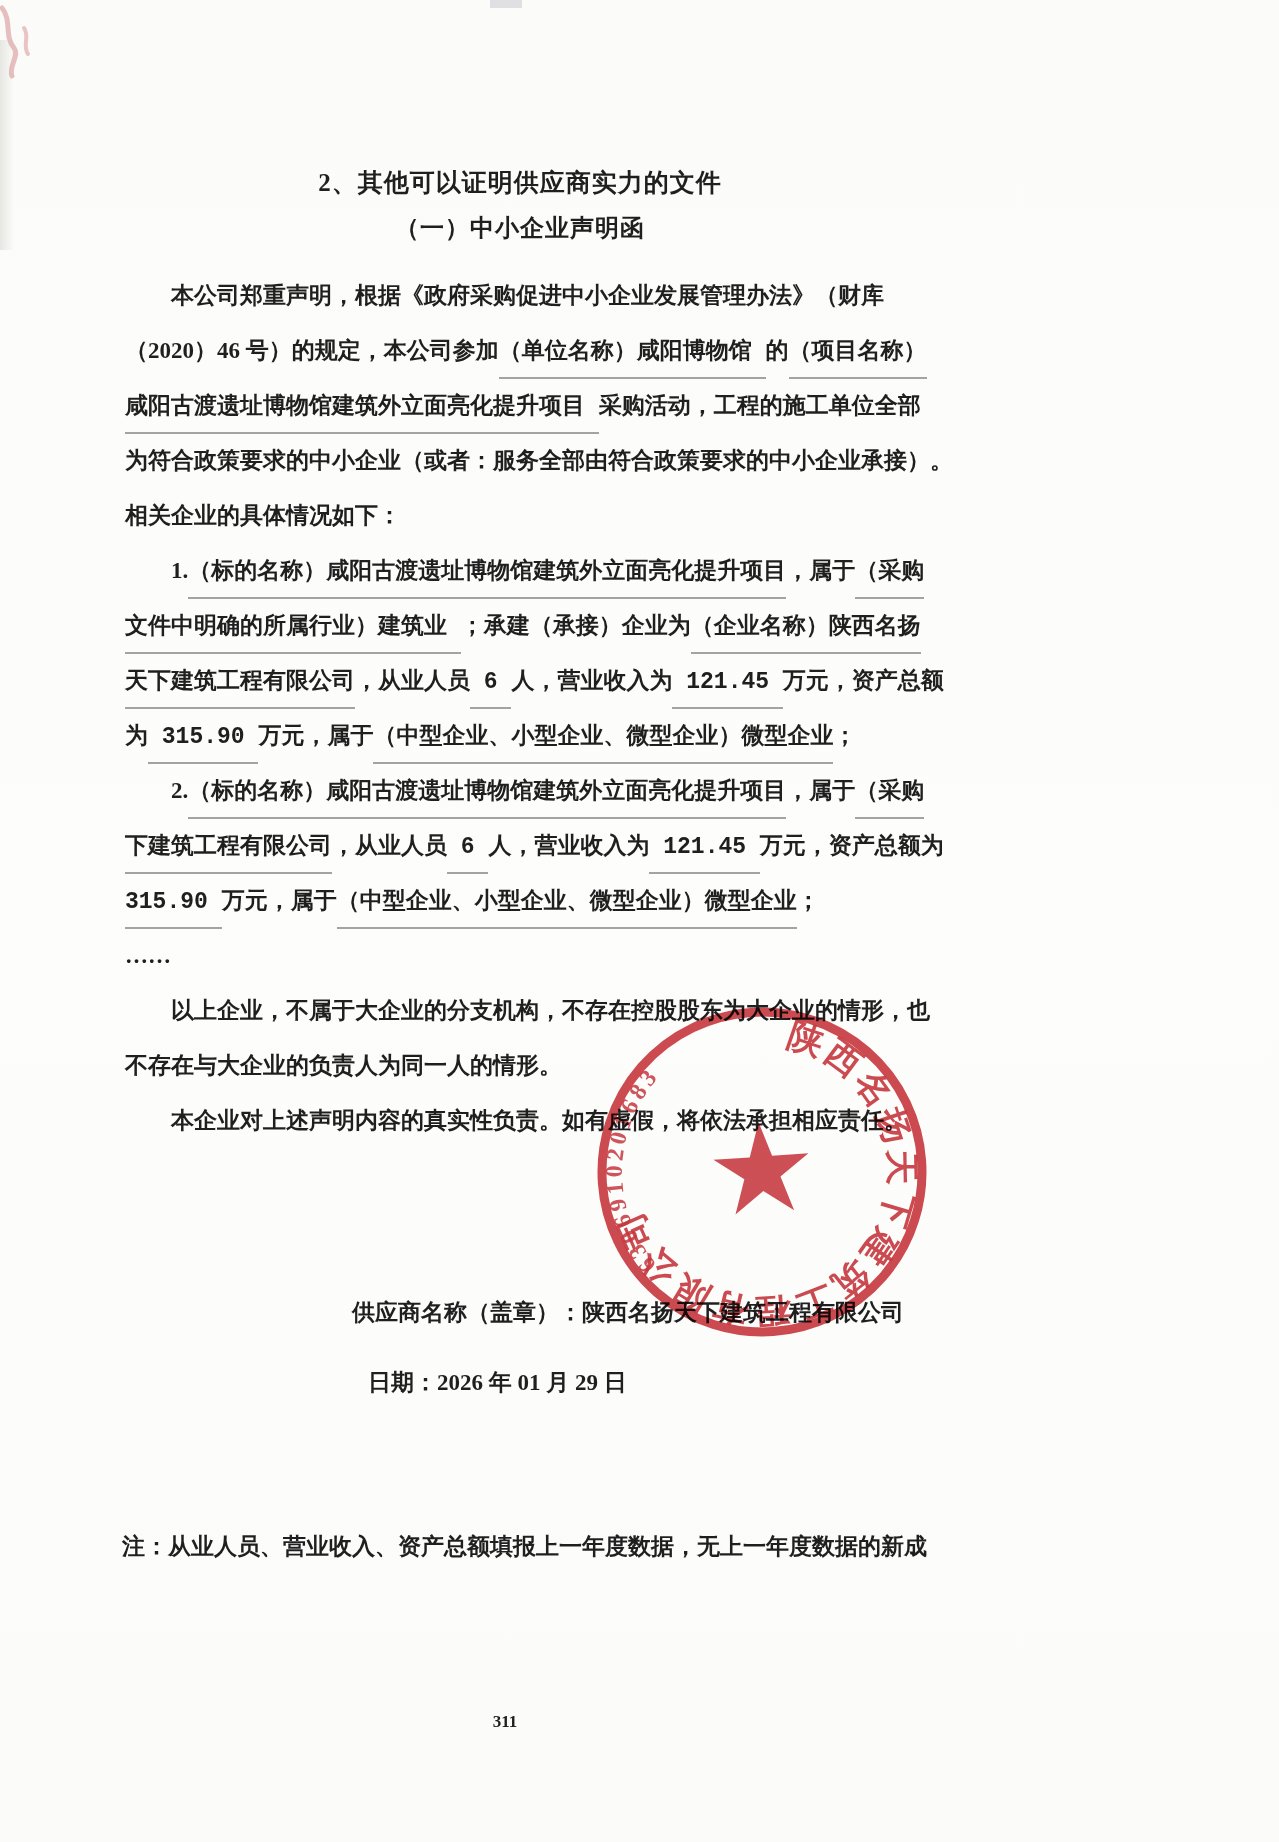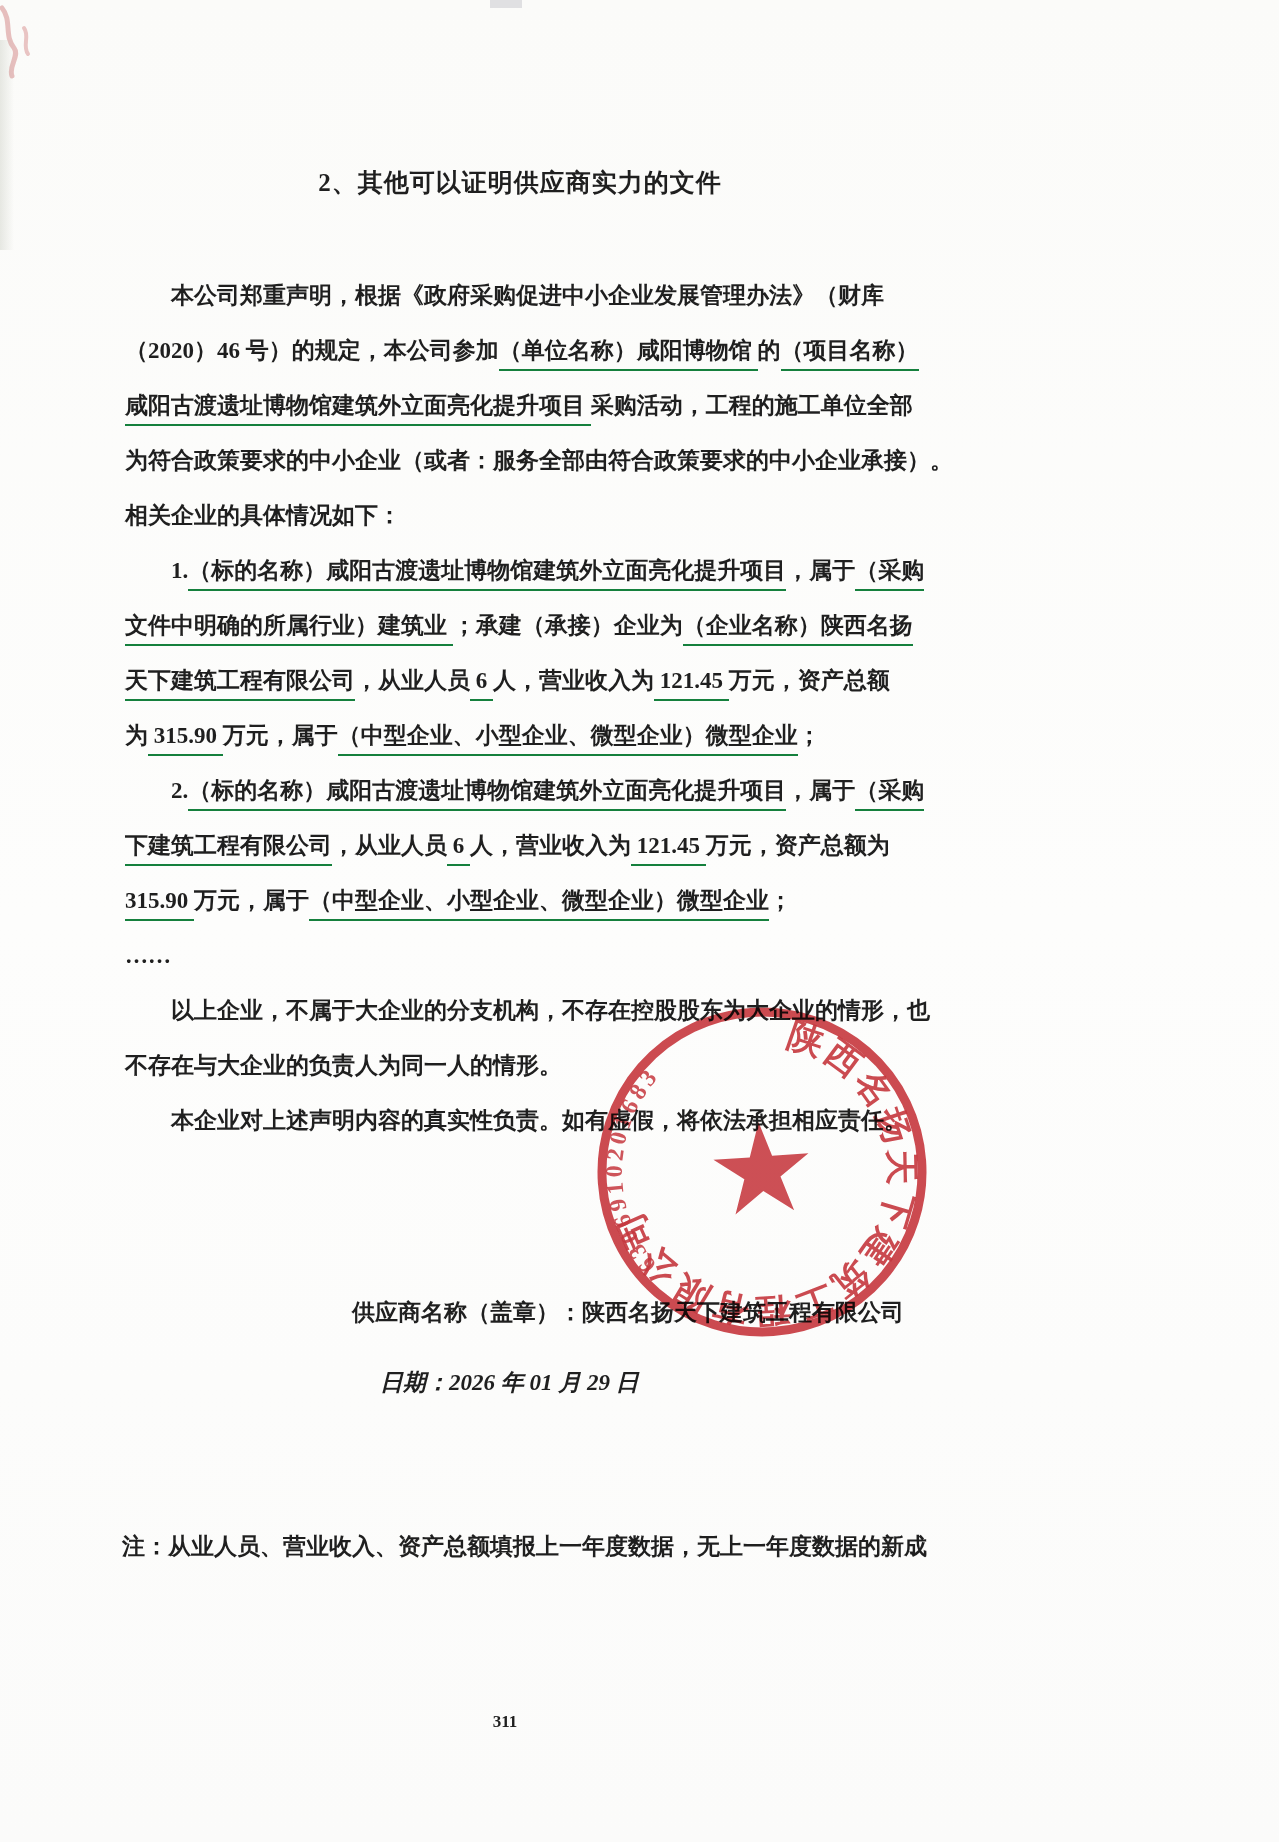--- a/index.html
+++ b/index.html
@@ -17,27 +17,27 @@
   .doc-subtitle{
     position:absolute;top:212px;left:125px;width:790px;height:36px;
     text-align:center;font-size:24px;font-weight:bold;letter-spacing:1px;
   }
   .content{
     position:absolute;top:268px;left:125px;width:800px;
     font-size:23px;font-weight:600;
   }
   .line{height:55px;line-height:55px;white-space:nowrap;}
   .line.ind{text-indent:46px;}
-  .u{border-bottom:2px solid #15803d;padding-bottom:6px;}
+  .u{border-bottom:2px solid #a3a3a3;padding-bottom:12px;font-family:Liberation Mono, monospace;}
   .sig-block{
     position:absolute;left:352px;top:1288px;
     font-size:23px;font-weight:600;
   }
   .sig-line{height:50px;line-height:50px;white-space:nowrap;}
-  .date-line{height:50px;line-height:50px;margin-top:20px;margin-left:28px;white-space:nowrap;font-style:italic;}
+  .date-line{height:50px;line-height:50px;margin-top:20px;margin-left:16px;white-space:nowrap;}
   .note-block{
     position:absolute;left:122px;top:1512px;width:810px;
     font-size:23px;font-weight:600;
   }
   .note-line{height:70px;line-height:70px;white-space:nowrap;}
   .page-number{
     position:absolute;top:1712px;left:125px;width:760px;height:26px;
     text-align:center;font-size:17px;font-weight:bold;
   }
   .stamp{
@@ -61,20 +61,21 @@
 <div class="page">
 
   <svg class="artifact-tl" viewBox="0 0 60 90">
     <path d="M4 6 C 14 18, 6 34, 16 46 C 22 54, 10 64, 14 74" stroke="#c05050" stroke-width="5" fill="none" stroke-linecap="round"></path>
     <path d="M26 26 C 32 34, 24 44, 30 52" stroke="#c86060" stroke-width="4" fill="none" stroke-linecap="round"></path>
   </svg>
   <div class="smudge-left"></div>
   <div class="smudge-top"></div>
 
   <div class="doc-title">2、其他可以证明供应商实力的文件</div>
+  <div class="doc-subtitle">（一）中小企业声明函</div>
 
   <div class="content">
       <div class="line ind"><span>本公司郑重声明，根据《政府采购促进中小企业发展管理办法》（财库</span></div>
       <div class="line"><span>（2020）46 号）的规定，本公司参加</span><span class="u">（单位名称）咸阳博物馆 </span><span>的</span><span class="u">（项目名称）</span></div>
       <div class="line"><span class="u">咸阳古渡遗址博物馆建筑外立面亮化提升项目 </span><span>采购活动，工程的施工单位全部</span></div>
       <div class="line"><span>为符合政策要求的中小企业（或者：服务全部由符合政策要求的中小企业承接）。</span></div>
       <div class="line"><span>相关企业的具体情况如下：</span></div>
       <div class="line ind"><span>1.</span><span class="u">（标的名称）咸阳古渡遗址博物馆建筑外立面亮化提升项目</span><span>，属于</span><span class="u">（采购</span></div>
       <div class="line"><span class="u">文件中明确的所属行业）建筑业 </span><span>；承建（承接）企业为</span><span class="u">（企业名称）陕西名扬</span></div>
       <div class="line"><span class="u">天下建筑工程有限公司</span><span>，从业人员</span><span class="u"> 6 </span><span>人，营业收入为</span><span class="u"> 121.45 </span><span>万元，资产总额</span></div>

